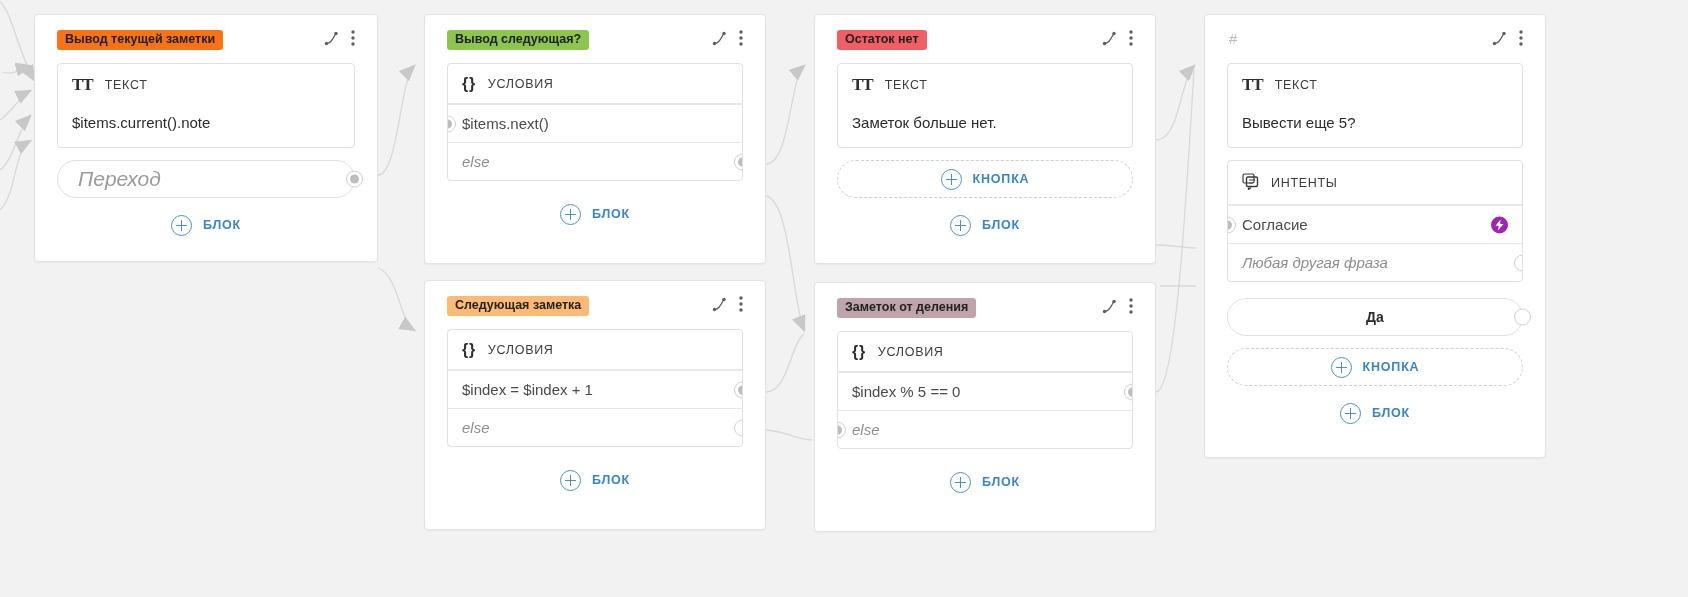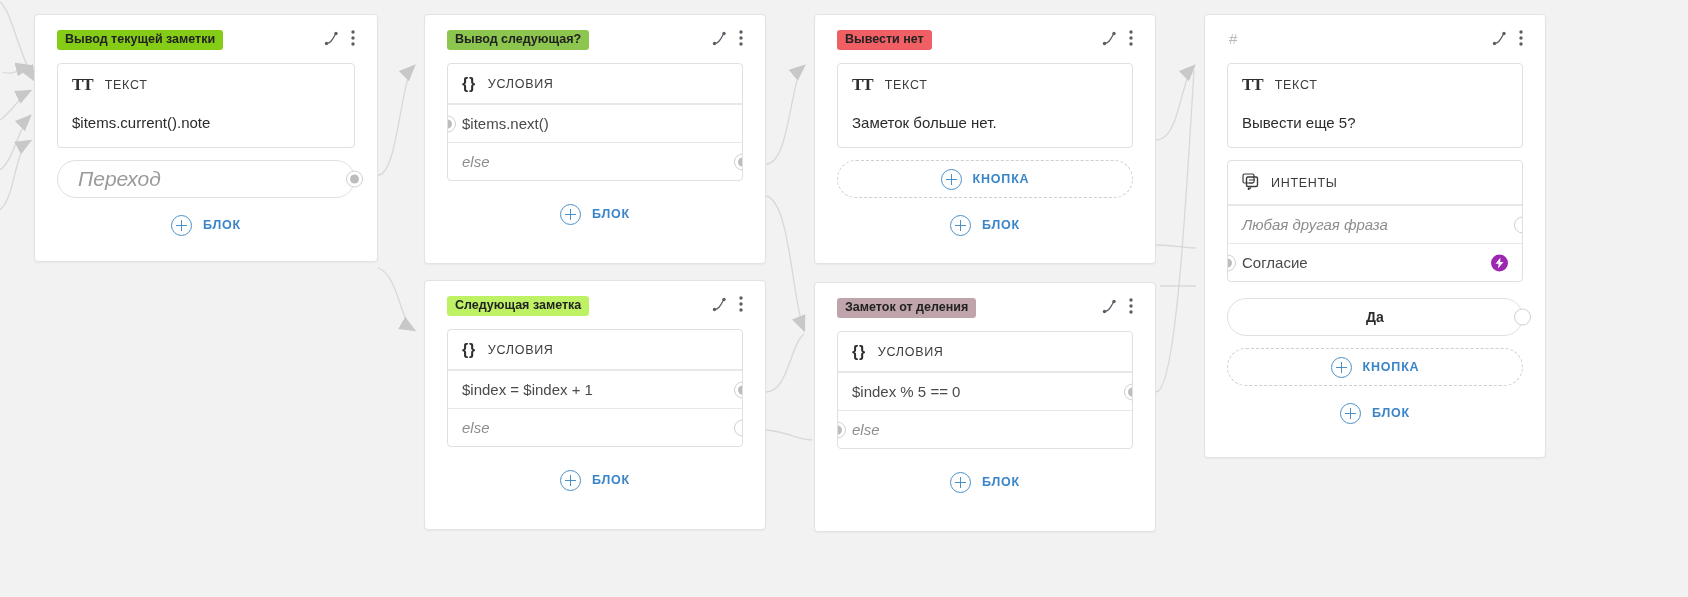--- a/index.html
+++ b/index.html
@@ -155,21 +155,21 @@
       <path d="M1156,140 C1180,140 1180,80 1194,66" marker-end="url(#arr)"></path>
 
       <path d="M1156,392 C1176,392 1186,200 1194,70"></path>
       <path d="M1156,245 C1176,245 1182,248 1196,248"></path>
       <path d="M1160,286 C1176,286 1186,286 1196,286"></path>
     </g>
   </svg>
 
   <div class="card" style="left:34px; top:14px; width:344px; height:248px;">
     <div class="card-head">
-      <span class="badge" style="background:#84cc16">Вывод текущей заметки</span>
+      <span class="badge" style="background:#f97316">Вывод текущей заметки</span>
       <span class="head-icons">
         <span class="ic">
           <svg width="15" height="15" viewBox="0 0 15 15">
               <path d="M2.5,12.5 C6,12 8,10 11.5,3" stroke="#5a5f66" stroke-width="1.3" fill="none"></path>
               <circle cx="2.5" cy="12.5" r="1.7" fill="#5a5f66"></circle>
               <circle cx="12" cy="2.5" r="1.7" fill="#5a5f66"></circle>
             </svg>
         </span>
         <span class="ic">
           <svg width="4" height="16" viewBox="0 0 4 16">
@@ -237,21 +237,21 @@
     </div>
 
     <div class="add-plain" style="margin-top:18px;">
       <span class="plus"></span>
       <span class="add-label">БЛОК</span>
     </div>
   </div>
 
   <div class="card" style="left:814px; top:14px; width:342px; height:250px;">
     <div class="card-head">
-      <span class="badge" style="background:#ef5f63">Вывести нет</span>
+      <span class="badge" style="background:#ef5f63">Остаток нет</span>
       <span class="head-icons">
         <span class="ic">
           <svg width="15" height="15" viewBox="0 0 15 15">
               <path d="M2.5,12.5 C6,12 8,10 11.5,3" stroke="#5a5f66" stroke-width="1.3" fill="none"></path>
               <circle cx="2.5" cy="12.5" r="1.7" fill="#5a5f66"></circle>
               <circle cx="12" cy="2.5" r="1.7" fill="#5a5f66"></circle>
             </svg>
         </span>
         <span class="ic">
           <svg width="4" height="16" viewBox="0 0 4 16">
@@ -318,53 +318,53 @@
             <rect x="1" y="1" width="11" height="9" rx="1.5" fill="none" stroke="#3b3b3b" stroke-width="1.2"></rect>
             <rect x="4.5" y="4" width="11" height="9.5" rx="1.5" fill="none" stroke="#3b3b3b" stroke-width="1.4"></rect>
             <path d="M6.5,14.5 L6.5,16.5 L9,14.5" fill="none" stroke="#3b3b3b" stroke-width="1.4"></path>
             <line x1="7" y1="7" x2="13" y2="7" stroke="#3b3b3b" stroke-width="1.2"></line>
             <line x1="7" y1="10" x2="11" y2="10" stroke="#3b3b3b" stroke-width="1.2"></line>
           </svg>
         </span>
         <span>ИНТЕНТЫ</span>
       </div>
       <div class="row">
-        <span class="txt italic">Любая другая фраза</span>
-        <span class="knob right"></span>
-      </div>
-      <div class="row">
         <span class="knob filled left"></span>
         <span class="txt">Согласие</span>
         <span class="zap">
           <svg width="9" height="11" viewBox="0 0 9 11">
               <path d="M5.5,0 L0.5,6.3 L3.6,6.3 L3,11 L8.5,4.4 L5.2,4.4 Z" fill="#ffffff"></path>
             </svg>
         </span>
       </div>
+      <div class="row">
+        <span class="txt italic">Любая другая фраза</span>
+        <span class="knob right"></span>
+      </div>
     </div>
 
     <div class="pill solid" style="margin-top:16px;">
       <span>Да</span>
       <span class="knob right"></span>
     </div>
 
     <div class="add-dashed">
       <span class="plus"></span>
       <span class="add-label">КНОПКА</span>
     </div>
 
     <div class="add-plain">
       <span class="plus"></span>
       <span class="add-label">БЛОК</span>
     </div>
   </div>
 
   <div class="card" style="left:424px; top:280px; width:342px; height:250px;">
     <div class="card-head">
-      <span class="badge" style="background:#bef264">Следующая заметка</span>
+      <span class="badge" style="background:#fdba74">Следующая заметка</span>
       <span class="head-icons">
         <span class="ic">
           <svg width="15" height="15" viewBox="0 0 15 15">
               <path d="M2.5,12.5 C6,12 8,10 11.5,3" stroke="#5a5f66" stroke-width="1.3" fill="none"></path>
               <circle cx="2.5" cy="12.5" r="1.7" fill="#5a5f66"></circle>
               <circle cx="12" cy="2.5" r="1.7" fill="#5a5f66"></circle>
             </svg>
         </span>
         <span class="ic">
           <svg width="4" height="16" viewBox="0 0 4 16">

